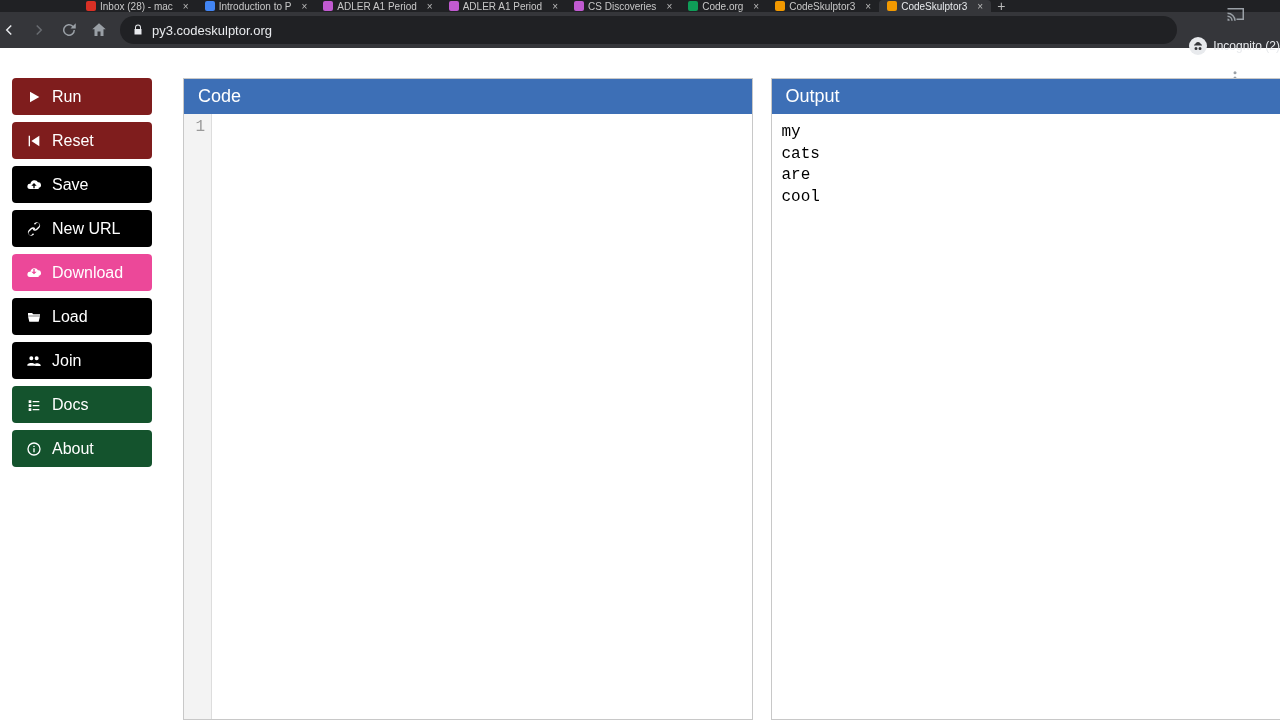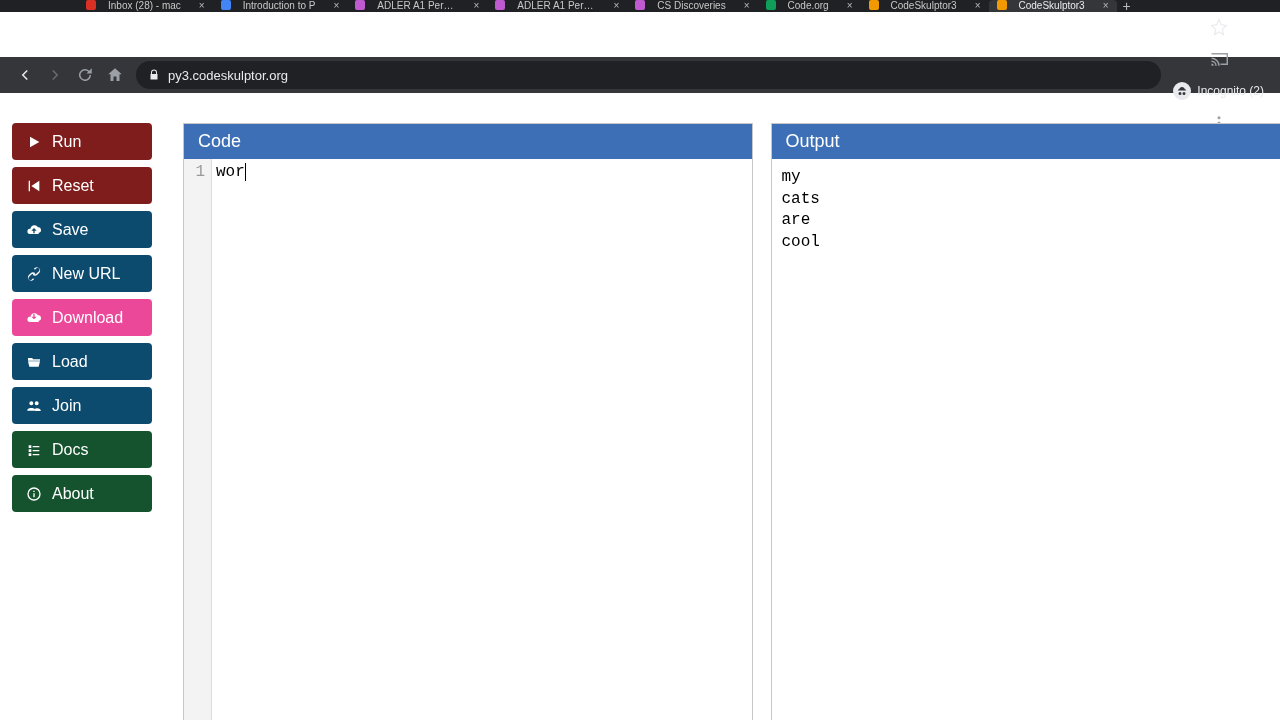--- a/index.html
+++ b/index.html
@@ -1,42 +1,42 @@
 <!DOCTYPE html>
 <html><head>
 <meta charset="utf-8">
 <style>
   * { box-sizing: border-box; margin: 0; padding: 0; }
   body { font-family: -apple-system, BlinkMacSystemFont, "Segoe UI", Arial, sans-serif; font-size: 14px; background: #fff; width: 1280px; height: 720px; overflow: hidden; }
 
   
   .tabs-bar { background: #202124; height: 12px; display: flex; align-items: center; padding-left: 78px; color: #9aa0a6; font-size: 10px; overflow: hidden; }
-  .tab { display: flex; align-items: flex-start; gap: 12px; padding: 0 8px; height: 12px; max-width: 140px; white-space: nowrap; position: relative; color: #c8c8c8;}
+  .tab { display: flex; align-items: center; gap: 4px; padding: 0 8px; height: 12px; max-width: 140px; white-space: nowrap; position: relative; color: #c8c8c8;}
   .tab.active { background: #35363a; color: #e8eaed; border-radius: 4px 4px 0 0; }
   .tab .fav { width: 10px; height: 10px; display:inline-block; border-radius:2px; flex:none;}
   .tab .close { margin-left: 6px; font-size: 10px; color:#bbb;}
   .newtab { color:#bbb; padding:0 6px; font-size:14px; line-height:10px;}
 
-  .nav-bar { background: #35363a; height: 36px; display: flex; align-items: center; gap: 12px; padding: 0 16px; color: #e8eaed; margin-top: 45px; }
+  .nav-bar { background: #35363a; height: 36px; display: flex; align-items: center; gap: 12px; padding: 0 0; color: #e8eaed; }
   .nav-icon { width: 18px; height: 18px; display:flex; align-items:center; justify-content:center; color:#9aa0a6; fill:#9aa0a6;}
   .nav-icon.fwd { opacity:.5;}
   .url-box { flex: 1; background: #202124; height: 28px; border-radius: 14px; display: flex; align-items: center; padding: 0 12px; color: #e8eaed; font-size: 13px; gap:8px;}
   .lock-icon { fill:#e8eaed; width:12px;height:12px;}
   .right-group { display:flex; align-items:center; gap:14px;flex-direction:column;}
   .incog-pill { display:flex; align-items:center; gap:6px; color:#e8eaed; font-size:12px;}
   .incog-badge{width:18px;height:18px;border-radius:50%;background:#e8eaed;display:flex;align-items:center;justify-content:center;}
   .incog-badge svg{width:12px;height:12px;fill:#35363a;}
 
   
   .page { display:flex; padding: 30px 0 0 12px; height: calc(720px - 48px); }
   .sidebar { width: 140px; display:flex; flex-direction:column; gap:7px;}
   .btn { border:none; color:#fff; height:37px; border-radius:4px; display:flex; align-items:center; gap:10px; padding:0 14px; font-size:16px; font-weight:500; cursor:pointer; font-family:inherit;}
   .btn svg { width:16px; height:16px; fill:#fff; flex:none;}
   .green { background:#7f1d1d; }
-  .blue  { background:#0c4a6e; }
+  .blue  { background:#000000; }
   .blue.light { background:#ec4899; }
   .purple{ background:#14532d; }
 
   .workspace { flex:1; display:flex; gap:18px; margin-left:31px;}
   .panel { display:flex; flex-direction:column; border:1px solid #c8c8c8;}
   .panel.code { flex: 1 1 560px; }
   .panel.output { flex: 1 1 500px; border-right:none;}
   .panel-head { background:#3d6fb6; color:#fff; font-size:18px; padding:7px 14px; font-weight:400;}
   .panel-body { background:#fff; flex:1; display:flex; font-family: ui-monospace, "Courier New", monospace; font-size:16px; position:relative;}
   .gutter { width:28px; background:#f3f3f3; color:#9a9a9a; text-align:right; padding:4px 6px 0 0; border-right:1px solid #ddd; user-select:none;}
@@ -205,21 +205,20 @@
     </button>
   </div>
 
   <div class="workspace">
     <div class="panel code">
       <div class="panel-head">Code</div>
       <div class="panel-body">
         <div class="gutter" id="gutter">
             <div>1</div>
           </div>
-        <div class="code-area" id="code-area"><div>wor<span class="cursor"></span></div></div>
       </div>
     </div>
     <div class="panel output">
       <div class="panel-head">Output</div>
       <div class="output-body">my
 cats
 are
 cool</div>
     </div>
   </div>

